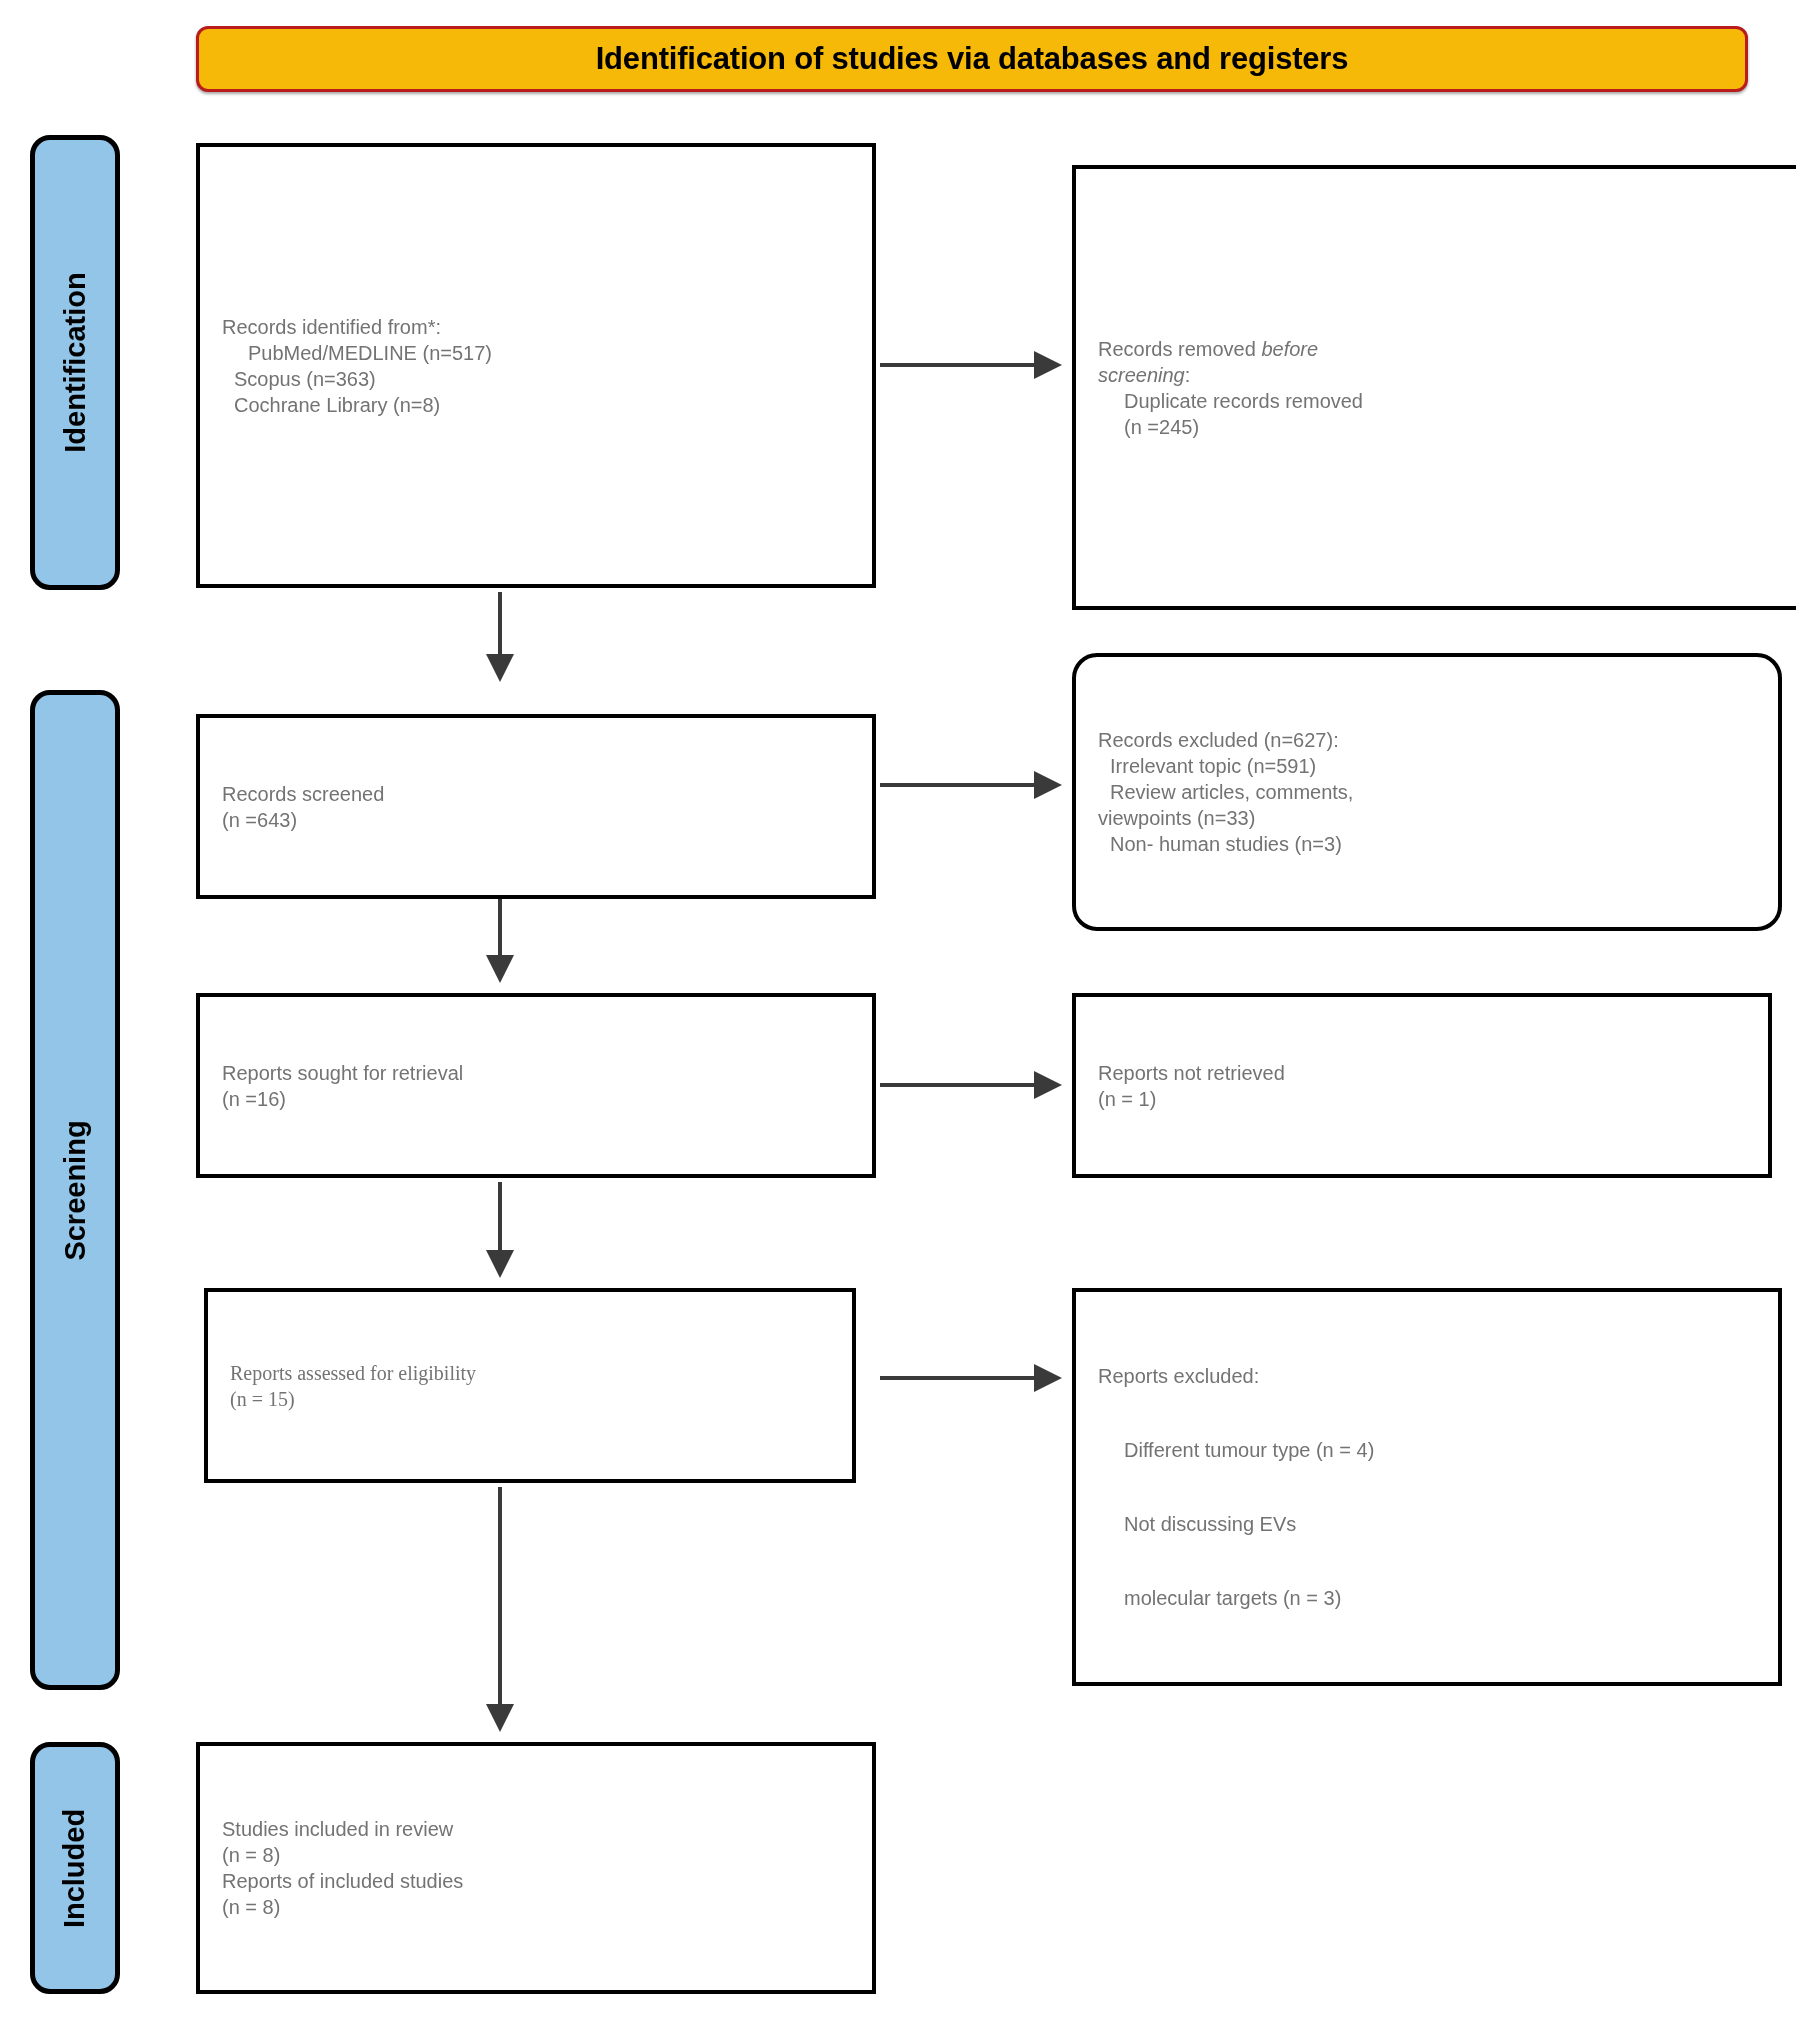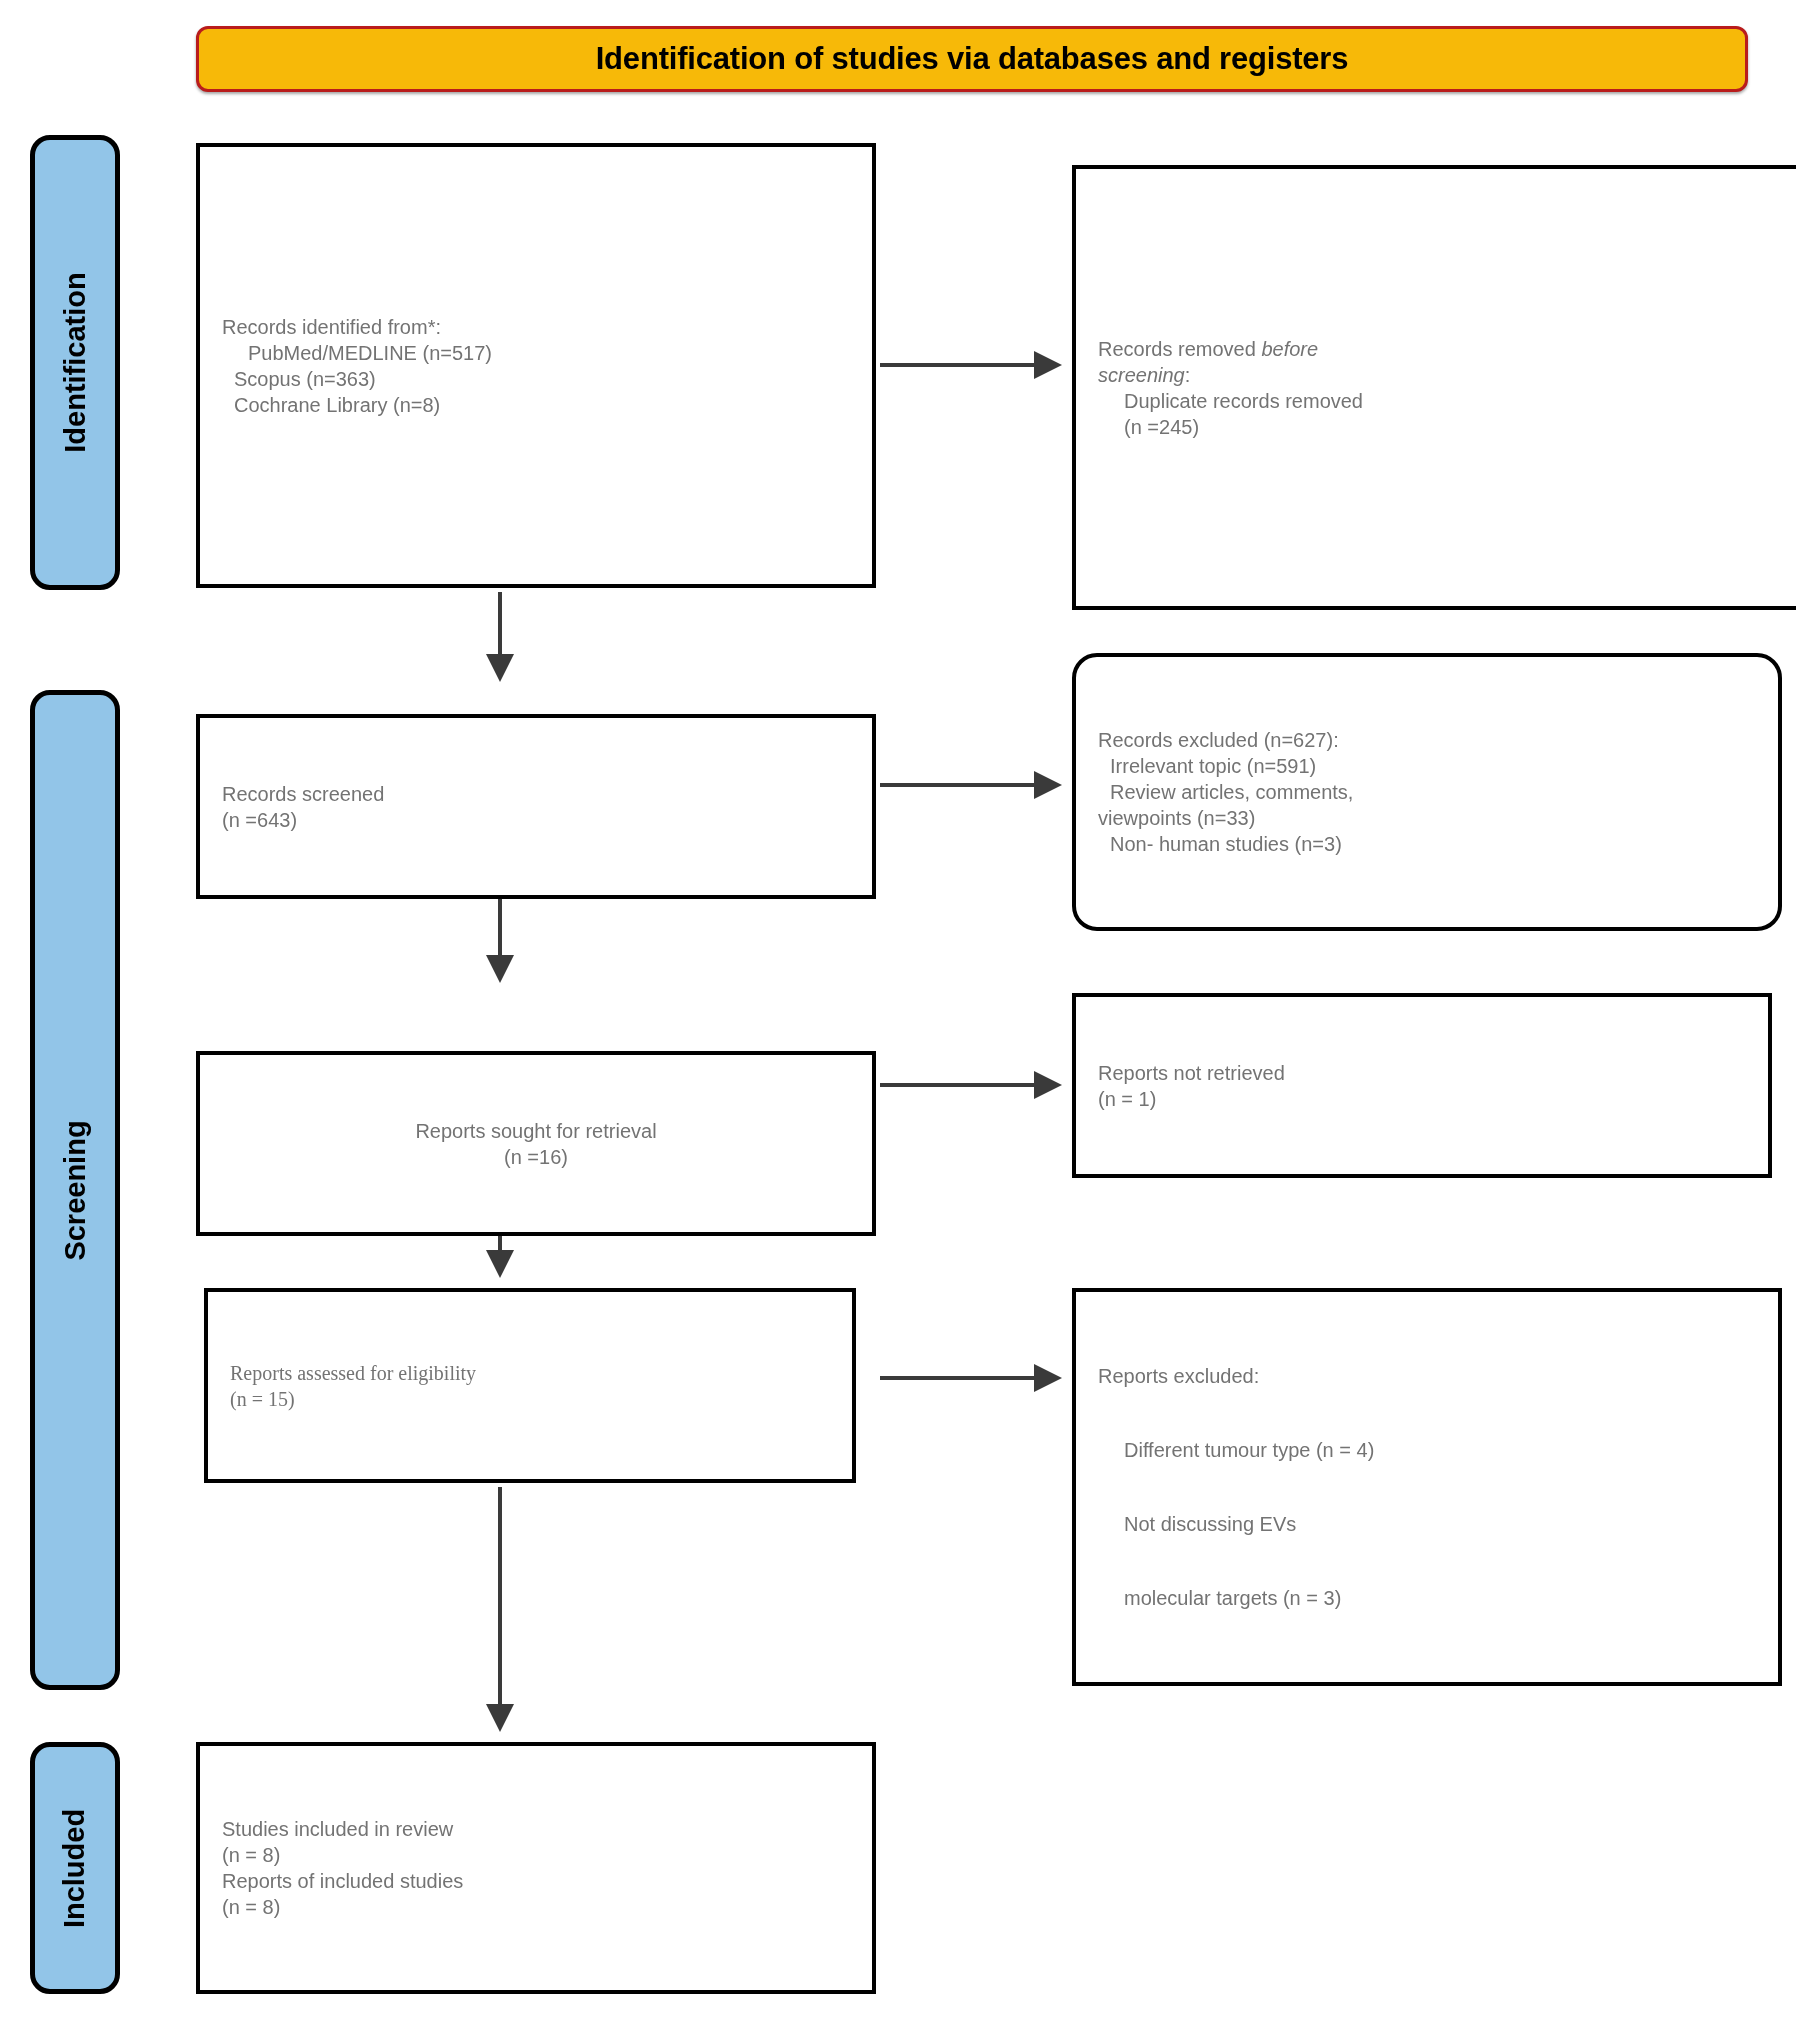--- a/index.html
+++ b/index.html
@@ -86,21 +86,21 @@
     color: #737373;
     white-space: pre;
   }
   .flow-box .line.indent1 { padding-left: 26px; }
   .flow-box .line.indent-sm { padding-left: 12px; }
   .flow-box .line em { font-style: italic; }
 
   
   #box-identified        { left: 196px; top: 143px;  width: 680px; height: 445px; }
   #box-screened          { left: 196px; top: 692px;  width: 680px; height: 185px; margin-top: 22px; }
-  #box-sought            { left: 196px; top: 1051px;  width: 680px; height: 185px; text-align: center; }
+  #box-sought            { left: 196px; top: 993px;  width: 680px; height: 185px; }
   #box-assessed          { left: 204px; top: 1288px; width: 652px; height: 195px; font-family: Liberation Serif, serif; }
   #box-included          { left: 196px; top: 1742px; width: 680px; height: 252px; }
 
   
   #box-removed           { left: 1072px; top: 143px;  width: 756px; height: 445px; margin-top: 22px; }
   #box-records-excluded  { left: 1072px; top: 653px;  width: 710px; height: 278px; border-radius: 25px; }
   #box-not-retrieved     { left: 1072px; top: 993px;  width: 700px; height: 185px; }
   #box-reports-excluded  { left: 1072px; top: 1288px; width: 710px; height: 398px; gap: 48px; }
 
   

